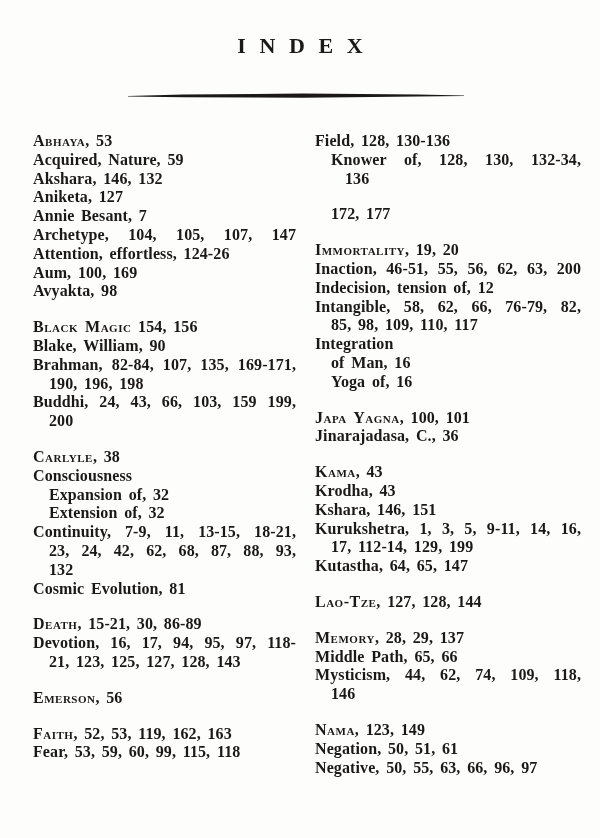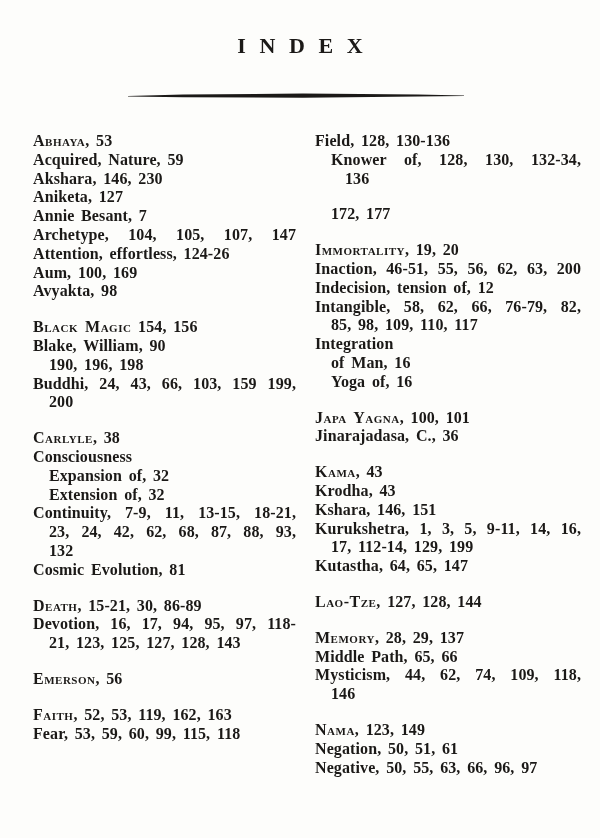--- a/index.html
+++ b/index.html
@@ -66,31 +66,32 @@
     <svg width="336" height="6" viewBox="0 0 336 6">
       <polygon points="0,3.0 55,1.4 175,0.6 290,1.5 336,2.6 336,3.0 290,3.6 175,4.8 55,4.2 0,3.6" fill="#1b1917"></polygon>
     </svg>
   </div>
 
   <div class="cols">
     <div class="col col-left">
         <div class="group">
           <div class="line ind0"><span class="sc">Abhaya</span>, 53</div>
           <div class="line ind0">Acquired, Nature, 59</div>
-          <div class="line ind0">Akshara, 146, 230</div>
+          <div class="line ind0">Akshara, 146, 132</div>
           <div class="line ind0">Aniketa, 127</div>
           <div class="line ind0">Annie Besant, 7</div>
           <div class="line ind0 j">Archetype, 104, 105, 107, 147</div>
           <div class="line ind0">Attention, effortless, 124-26</div>
           <div class="line ind0">Aum, 100, 169</div>
           <div class="line ind0">Avyakta, 98</div>
         </div>
         <div class="group">
           <div class="line ind0"><span class="sc">Black Magic</span> 154, 156</div>
           <div class="line ind0">Blake, William, 90</div>
+          <div class="line ind0 j">Brahman, 82-84, 107, 135, 169-171,</div>
           <div class="line ind1">190, 196, 198</div>
           <div class="line ind0 j">Buddhi, 24, 43, 66, 103, 159 199,</div>
           <div class="line ind1">200</div>
         </div>
         <div class="group">
           <div class="line ind0"><span class="sc">Carlyle</span>, 38</div>
           <div class="line ind0">Consciousness</div>
           <div class="line ind1">Expansion of, 32</div>
           <div class="line ind1">Extension of, 32</div>
           <div class="line ind0 j">Continuity, 7-9, 11, 13-15, 18-21,</div>

